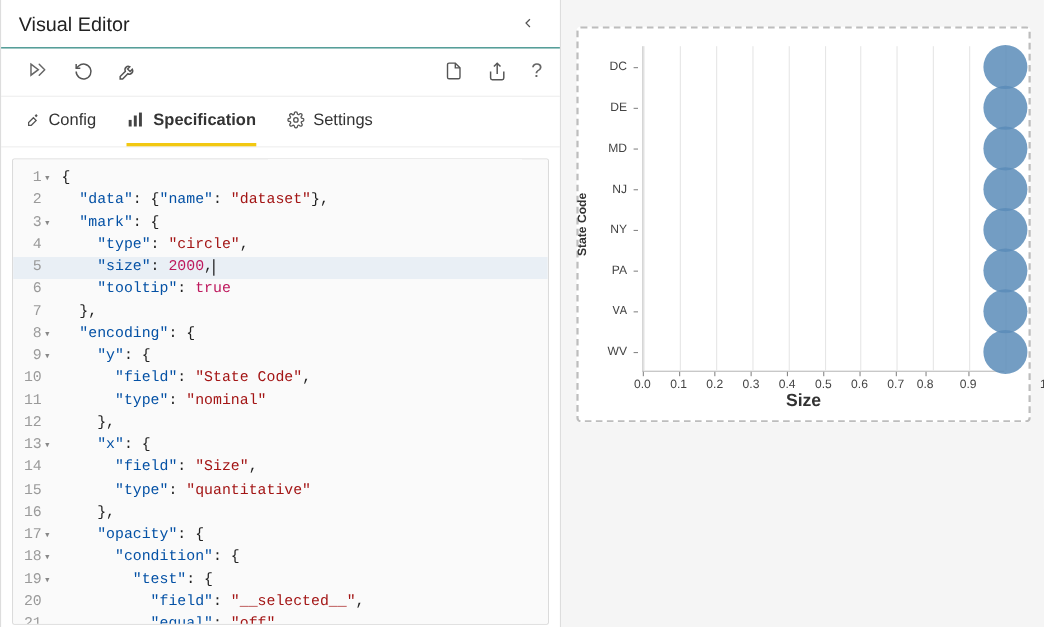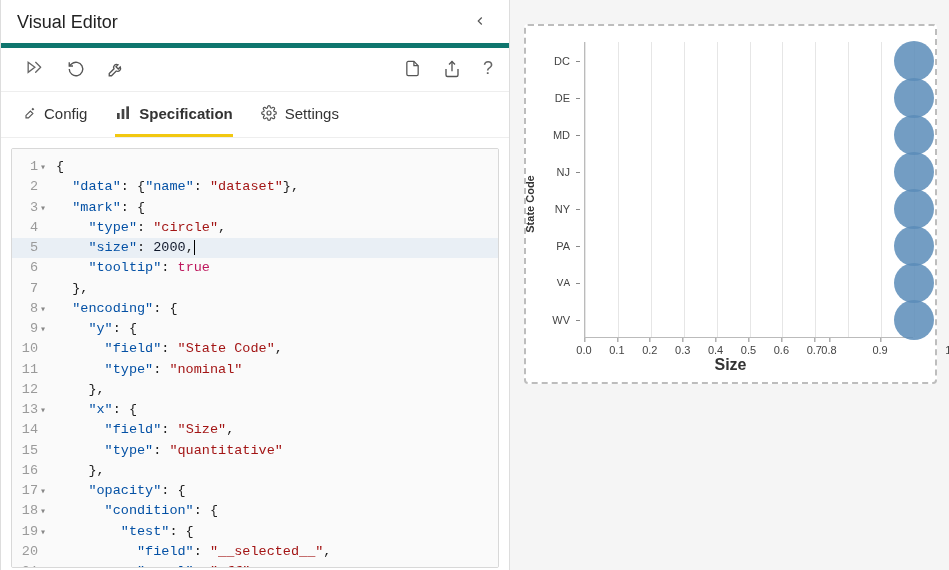--- a/index.html
+++ b/index.html
@@ -16,21 +16,21 @@
     width: 510px;
     height: 100%;
     background: #fff;
     border-right: 1px solid #ddd;
     display: flex;
     flex-direction: column;
     border-left: 1px solid #ddd;
   }
   .header {
     padding: 12px 16px 10px 16px;
-    border-bottom: 5px solid #0f766e;
+    border-bottom: 1px solid #0f766e;
     display: flex;
     align-items: center;
     justify-content: space-between;
   }
   .title { font-size: 18px; font-weight: 400; color: #222; }
   .collapse-icon { color: #666; font-size: 18px; cursor: pointer; padding: 0 6px; }
   .toolbar {
     padding: 10px 16px 12px 22px;
     display: flex;
     align-items: center;
@@ -85,21 +85,21 @@
     text-align: right;
     color: #9a9a9a;
     padding-right: 10px;
     user-select: none;
     flex-shrink: 0;
   }
   .fold { color: #888; font-size: 10px; padding-left: 2px; display: inline-block; width: 8px; }
   .code { white-space: pre; color: #222; }
   .str  { color: #a31515; }
   .key  { color: #0451a5; }
-  .num  { color: #0f172a; }
+  .num  { color: #be185d; }
   .bool { color: #be185d; }
   .punc { color: #222; }
   .cursor { border-right: 1px solid #000; }
   
   .right {
     flex: 1;
     padding: 24px 12px 12px 14px;
   }
   .chart-frame {
     width: 100%;
@@ -380,21 +380,21 @@
     <div id="yticks"></div>
     <div id="xticks"></div>
   <div class="xtick" style="left: 58px;">0.0</div>
       <div class="xtick" style="left: 90.9px;">0.1</div>
       <div class="xtick" style="left: 123.8px;">0.2</div>
       <div class="xtick" style="left: 156.7px;">0.3</div>
       <div class="xtick" style="left: 189.6px;">0.4</div>
       <div class="xtick" style="left: 222.5px;">0.5</div>
       <div class="xtick" style="left: 255.4px;">0.6</div>
       <div class="xtick" style="left: 288.3px;">0.7</div>
-      <div class="xtick" style="left: 303px; text-align: center;">0.8</div>
+      <div class="xtick" style="left: 315px; text-align: center;">0.8</div>
       <div class="xtick" style="left: 354.1px;">0.9</div>
       <div class="xtick" style="left: 387px; margin-left: 40px;">1.0</div>
       <div class="ytick" style="top: 34.5px;">DC</div>
       <div class="ytick" style="top: 71.5px;">DE</div>
       <div class="ytick" style="top: 108.5px;">MD</div>
       <div class="ytick" style="top: 145.5px;">NJ</div>
       <div class="ytick" style="top: 182.5px;">NY</div>
       <div class="ytick" style="top: 219.5px;">PA</div>
       <div class="ytick" style="top: 256.5px; font-family: Liberation Mono, monospace;">VA</div>
       <div class="ytick" style="top: 293.5px;">WV</div>

